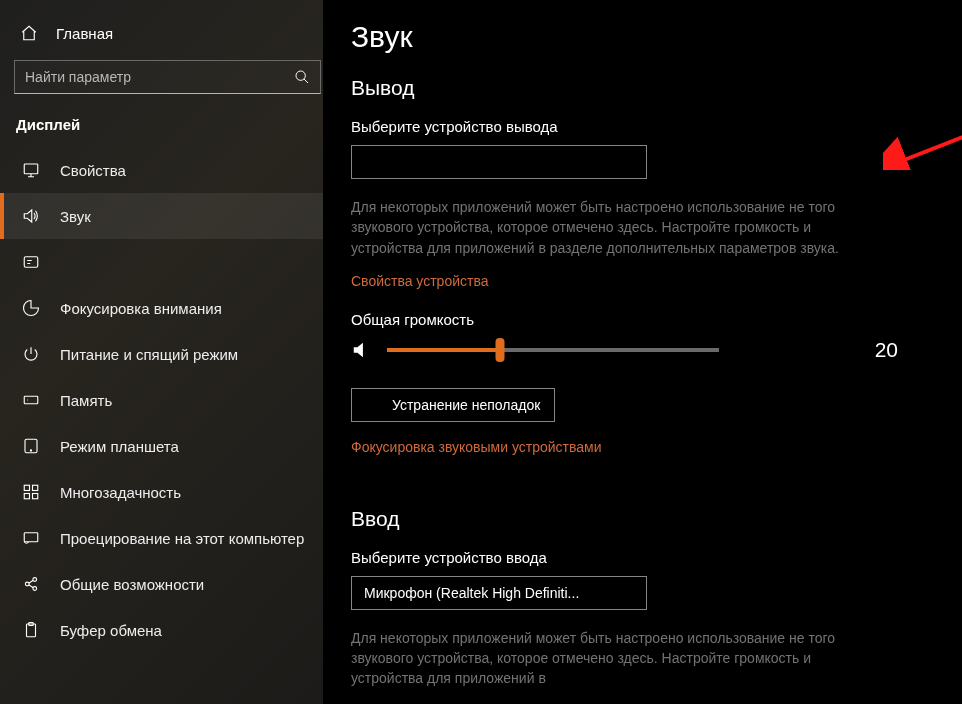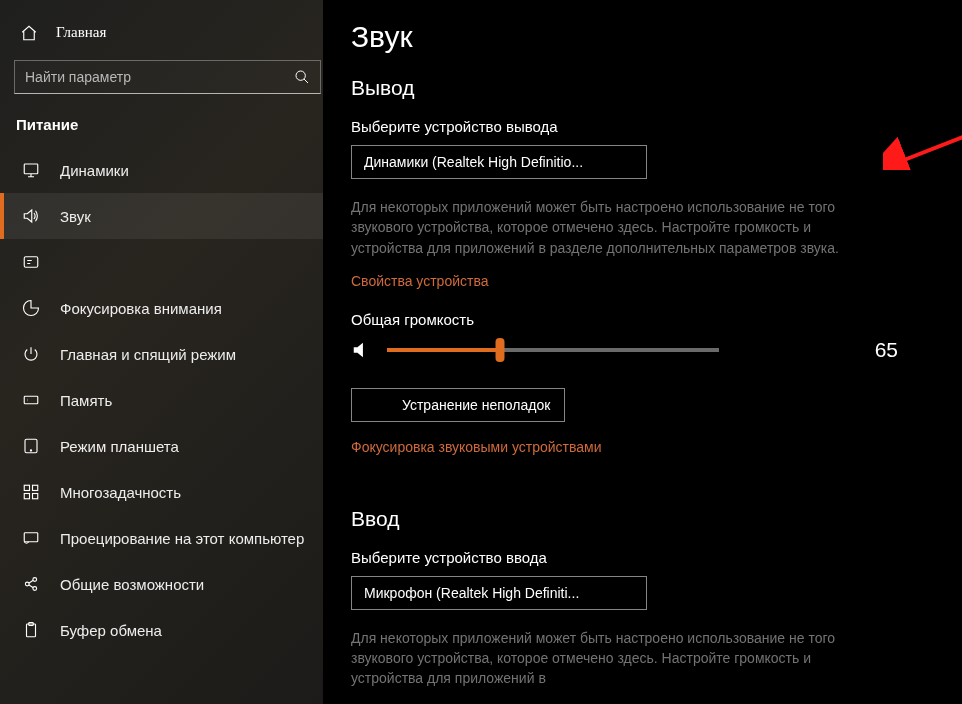--- a/index.html
+++ b/index.html
@@ -9,23 +9,23 @@
     background: #000; color: #fff;
     display: flex; position: relative;
   }
   .sidebar {
     width: 323px; height: 100%;
     background: linear-gradient(135deg,#1f1f1e 0%,#28251f 40%,#1c1b19 100%);
     padding: 24px 0 0 0;
     display: flex; flex-direction: column;
   }
   .home-row {
-    display: flex; align-items: flex-start;
+    display: flex; align-items: flex-end;
     padding: 0 20px 18px 20px; gap: 18px;
-    font-size: 15px; cursor: pointer; font-family: Liberation Serif, serif;
+    font-size: 15px; cursor: pointer;
   }
   .home-row .icon { width: 18px; height: 18px; }
   .search-wrap { padding: 0 2px 18px 14px; }
   .search {
     width: 100%; height: 34px;
     background: rgba(255,255,255,0.02);
     border: 1px solid #6a6a6a;
     border-bottom: 1px solid #b5b5b5;
     display: flex; align-items: center;
     padding: 0 10px; gap: 8px;
@@ -97,21 +97,21 @@
   }
   .slider .thumb {
     position: absolute; top: 50%; left: 34%;
     width: 9px; height: 24px; background: #e06c1f;
     border-radius: 4px; transform: translate(-50%,-50%);
   }
   .vol-val { font-size: 21px; margin-left: auto; padding-right: 30px; }
   .btn {
     height: 34px; border: 1px solid #858585; background: #000;
     display: inline-flex; align-items: center;
-    padding: 0 14px; gap: 20px; font-size: 14px; cursor: pointer;
+    padding: 0 14px; gap: 10px; font-size: 14px; cursor: pointer;
     margin-bottom: 16px;
   }
   .btn .warn { width: 16px; height: 16px; }
   .section2 { margin-top: 30px; }
 
   .arrow {
     position: absolute; left: 560px; top: 74px;
     width: 230px; height: 96px; pointer-events: none;
   }
   .arrow svg { width: 100%; height: 100%; }
@@ -136,29 +136,29 @@
       <input placeholder="Найти параметр" style="">
       <span class="icon" style="width:16px;height:16px">
         <svg viewBox="0 0 24 24">
             <circle cx="10" cy="10" r="7"></circle>
             <path d="M15 15 L21 21"></path>
           </svg>
       </span>
     </div>
   </div>
 
-  <div class="category">Питание</div>
+  <div class="category">Дисплей</div>
 
   <div class="nav" id="nav">
       <div class="nav-item">
         <span class="icon"><svg viewBox="0 0 24 24">
             <rect x="3" y="4" width="18" height="13" rx="1"></rect>
             <path d="M8 21 H16 M12 17 V21"></path>
           </svg></span>
-        <span>Динамики</span>
+        <span>Свойства</span>
       </div>
       <div class="nav-item active">
         <span class="icon"><svg viewBox="0 0 24 24">
             <path d="M3 9 H7 L13 4 V20 L7 15 H3 Z"></path>
             <path d="M16 8 Q19 12 16 16 M18 5 Q23 12 18 19"></path>
           </svg></span>
         <span>Звук</span>
       </div>
       <div class="nav-item">
         <span class="icon"><svg viewBox="0 0 24 24">
@@ -169,21 +169,21 @@
       <div class="nav-item">
         <span class="icon"><svg viewBox="0 0 24 24">
             <path d="M12 2 A10 10 0 1 0 22 12 H12 Z"></path>
           </svg></span>
         <span>Фокусировка внимания</span>
       </div>
       <div class="nav-item">
         <span class="icon"><svg viewBox="0 0 24 24">
             <path d="M12 3 V12 M7 6 A8 8 0 1 0 17 6"></path>
           </svg></span>
-        <span>Главная и спящий режим</span>
+        <span>Питание и спящий режим</span>
       </div>
       <div class="nav-item">
         <span class="icon"><svg viewBox="0 0 24 24">
             <rect x="3" y="7" width="18" height="10" rx="1"></rect>
             <path d="M7 11 H7.5 M7 13 H7.5"></path>
           </svg></span>
         <span>Память</span>
       </div>
       <div class="nav-item">
         <span class="icon"><svg viewBox="0 0 24 24">
@@ -226,21 +226,20 @@
       </div>
     </div>
 </div>
 
 <div class="main">
   <h1>Звук</h1>
 
   <h2>Вывод</h2>
   <div class="label">Выберите устройство вывода</div>
   <div class="select">
-    <span class="txt">Динамики (Realtek High Definitio...</span>
     <span class="chev">
       <svg viewBox="0 0 24 24">
           <path d="M6 9 L12 15 L18 9"></path>
         </svg>
     </span>
   </div>
   <div class="desc">Для некоторых приложений может быть настроено использование не того звукового устройства, которое отмечено здесь. Настройте громкость и устройства для приложений в разделе дополнительных параметров звука.</div>
   <div class="link">Свойства устройства</div>
 
   <div class="label">Общая громкость</div>
@@ -248,21 +247,21 @@
     <span class="vol-icon">
       <svg viewBox="0 0 24 24">
           <path d="M3 9 H7 L13 4 V20 L7 15 H3 Z" fill="#fff" stroke="none"></path>
           <path d="M16 8 Q19 12 16 16 M18 5 Q23 12 18 19"></path>
         </svg>
     </span>
     <div class="slider">
       <div class="fill"></div>
       <div class="thumb"></div>
     </div>
-    <div class="vol-val">65</div>
+    <div class="vol-val">20</div>
   </div>
 
   <div class="btn">
     <span class="warn">
       <svg viewBox="0 0 24 24">
           <path d="M12 3 L22 20 H2 Z"></path>
           <path d="M12 9 V14 M12 16.5 V17"></path>
         </svg>
     </span>
     <span>Устранение неполадок</span>

